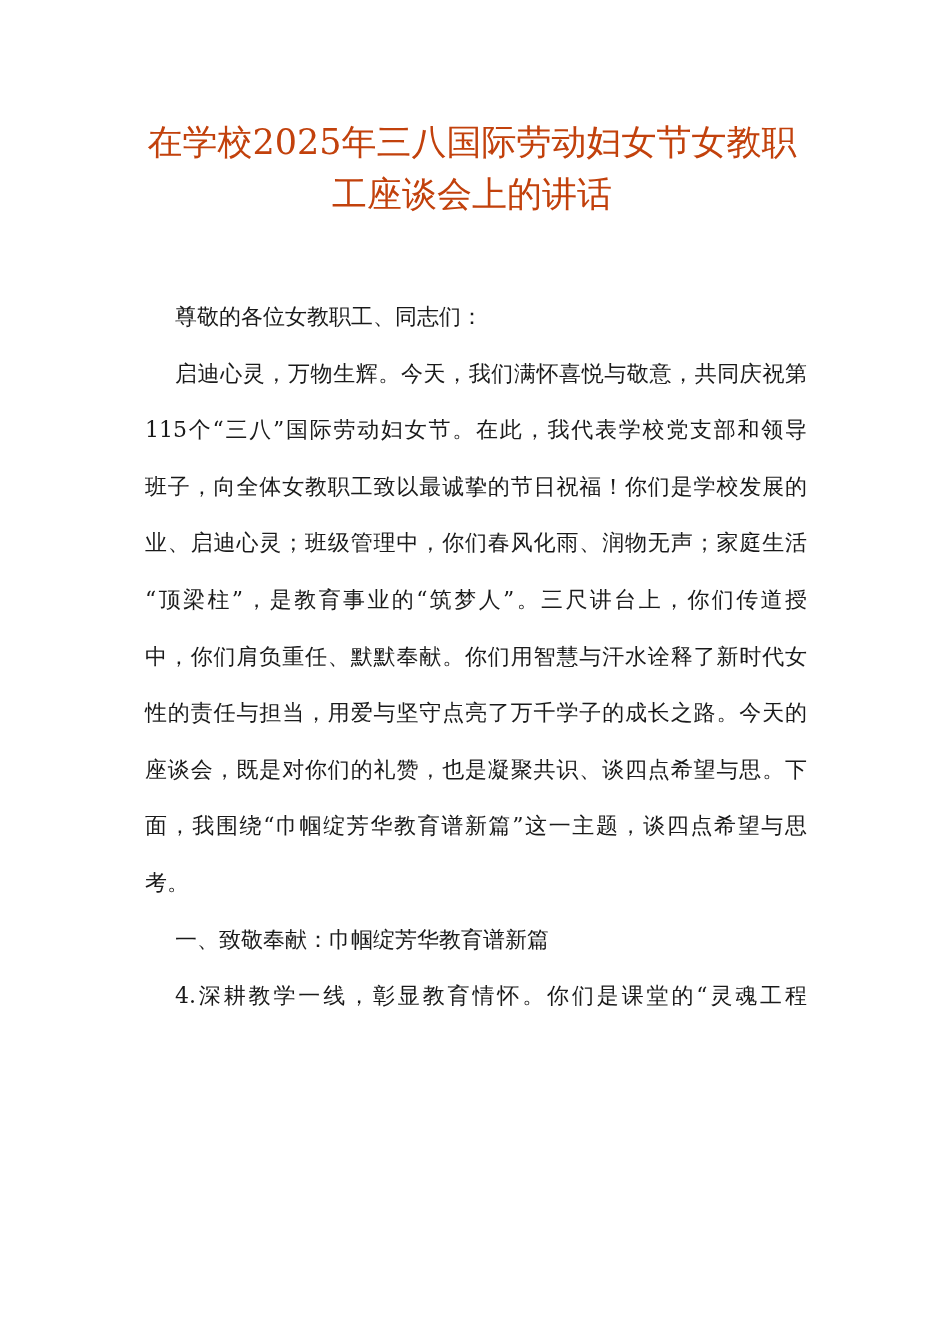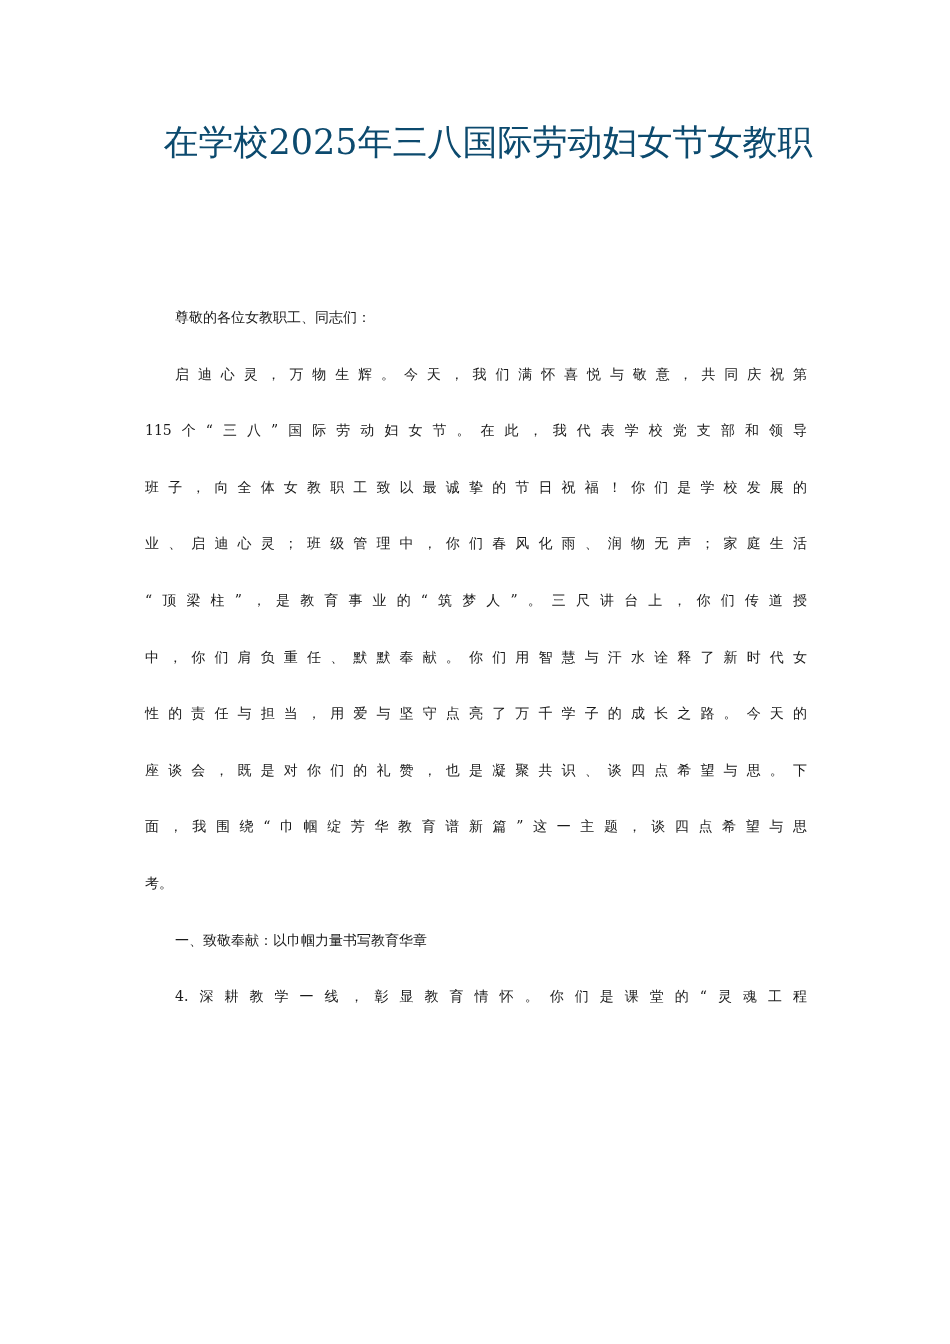--- a/index.html
+++ b/index.html
@@ -18,41 +18,41 @@
     .page {
       position: absolute;
       left: 0;
       top: 0;
       width: 950px;
       height: 1344px;
       background: #ffffff;
     }
     .title {
       position: absolute;
-      left: 158px;
+      left: 142px;
       width: 660px;
       top: 116px;
       text-align: center;
       font-size: 35px;
       line-height: 52px;
       font-weight: normal;
       letter-spacing: 0px;
       margin: 0;
-      color: #0c4a6e;
+      color: #c2410c;
     }
     .title .title-line {
       display: block;
       white-space: nowrap;
     }
     .body-text {
       position: absolute;
       left: 145px;
       top: 289px;
       width: 662px;
-      font-size: 14px;
+      font-size: 22px;
       line-height: 56.6px;
       text-align: justify;
       text-justify: inter-character;
     }
     .line {
       display: block;
       white-space: nowrap;
       height: 56.6px;
       text-align-last: justify;
     }
@@ -63,36 +63,37 @@
       text-align-last: left;
     }
   </style>
 </head>
 <body>
 
 <div class="page">
 
   <h1 class="title">
     <span class="title-line">在学校2025年三八国际劳动妇女节女教职</span>
+    <span class="title-line">工座谈会上的讲话</span>
   </h1>
 
   <div class="body-text">
     <span class="line indent short">尊敬的各位女教职工、同志们：</span>
 
     <div>
       <span class="line indent">启迪心灵，万物生辉。今天，我们满怀喜悦与敬意，共同庆祝第</span>
       <span class="line">115个“三八”国际劳动妇女节。在此，我代表学校党支部和领导</span>
       <span class="line">班子，向全体女教职工致以最诚挚的节日祝福！你们是学校发展的</span>
       <span class="line">业、启迪心灵；班级管理中，你们春风化雨、润物无声；家庭生活</span>
       <span class="line">“顶梁柱”，是教育事业的“筑梦人”。三尺讲台上，你们传道授</span>
       <span class="line">中，你们肩负重任、默默奉献。你们用智慧与汗水诠释了新时代女</span>
       <span class="line">性的责任与担当，用爱与坚守点亮了万千学子的成长之路。今天的</span>
       <span class="line">座谈会，既是对你们的礼赞，也是凝聚共识、谈四点希望与思。下</span>
       <span class="line">面，我围绕“巾帼绽芳华教育谱新篇”这一主题，谈四点希望与思</span>
       <span class="line short">考。</span>
     </div>
 
-    <span class="line indent short">一、致敬奉献：以巾帼力量书写教育华章</span>
+    <span class="line indent short">一、致敬奉献：巾帼绽芳华教育谱新篇</span>
 
     <span class="line indent">4.深耕教学一线，彰显教育情怀。你们是课堂的“灵魂工程</span>
   </div>
 
 </div>
 
 </body></html>

